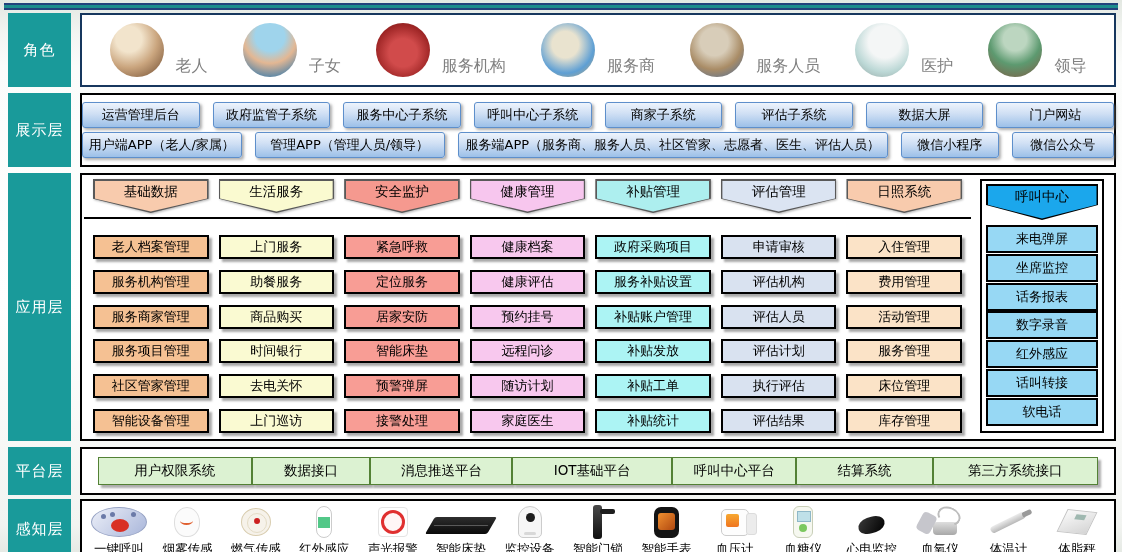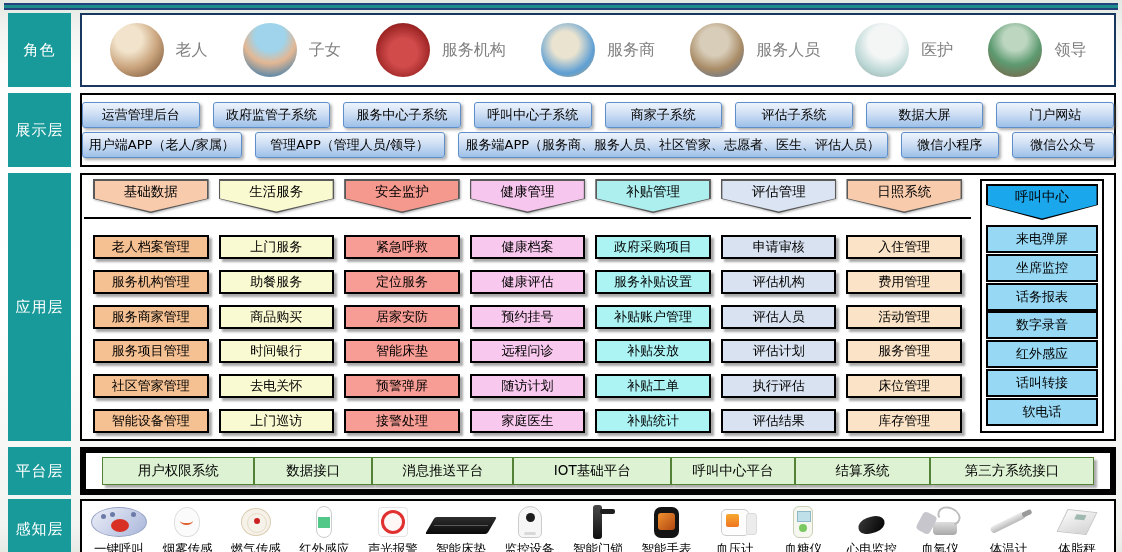--- a/index.html
+++ b/index.html
@@ -17,21 +17,21 @@
   .layer-label {
     width:63px; flex:0 0 63px; background:#199a9a; color:#fff;
     display:flex; align-items:center; justify-content:center;
     font-size:15px; letter-spacing:1px; margin-right:9px;
   }
   .row-content { flex:1; background:#fff; position:relative; }
 
   
   .roles-row { height:74px; }
   .roles-box { border:2px solid #17375e; display:flex; align-items:center; justify-content:space-around; padding:0 10px; }
-  .role { display:flex; align-items:center; gap:12px; }
+  .role { display:flex; align-items:flex-end; gap:12px; }
   .avatar { width:54px; height:54px; border-radius:50%; flex:0 0 54px; }
   .role:nth-child(1) .avatar { background:radial-gradient(circle at 35% 30%,#f2e4cc 0 25%,#caa57e 55%,#8a6647 85%); }
   .role:nth-child(2) .avatar { background:radial-gradient(circle at 50% 25%,#9fd4ec 0 30%,#e3b793 55%,#3f7dab 90%); }
   .role:nth-child(3) .avatar { background:radial-gradient(circle at 50% 55%,#d14b4b 0 35%,#9c2424 70%,#5e3c30 100%); }
   .role:nth-child(4) .avatar { background:radial-gradient(circle at 45% 40%,#e9e3cf 0 30%,#5e9fd4 65%,#caa86a 100%); }
   .role:nth-child(5) .avatar { background:radial-gradient(circle at 45% 35%,#d8cdb9 0 30%,#a98c66 60%,#4f6e99 95%); }
   .role:nth-child(6) .avatar { background:radial-gradient(circle at 55% 35%,#f4f6f6 0 35%,#bcd8d6 65%,#8e9f9c 100%); }
   .role:nth-child(7) .avatar { background:radial-gradient(circle at 50% 30%,#bcd6c0 0 25%,#5d9a70 55%,#7c6047 95%); }
   .role-label { color:#808080; font-size:16px; white-space:nowrap; }
 
@@ -75,21 +75,21 @@
   .cc-col .app-items { margin-top:5px; }
   .cc-col .app-item { height:28px; box-shadow:none; }
 
   .c0{--hf:#F8CBAD;--if:#F5C193} .c1{--hf:#FAFAD0;--if:#FAFAD2}
   .c2{--hf:#F5998F;--if:#F89D95} .c3{--hf:#F7C6EE;--if:#F8C8EE}
   .c4{--hf:#ADEFEF;--if:#ACF4F4} .c5{--hf:#DBE4F2;--if:#D9E2F0}
   .c6{--hf:#F8CBAD;--if:#FBE3C7} .c7{--hf:#1BA7EC;--if:#97D8F4}
 
   
   .platform-row { height:48px; margin-bottom:4px; }
-  .platform-box { border:6px solid #000000; display:flex; align-items:center; gap:0; padding:0 16px; }
+  .platform-box { border:2px solid #000000; display:flex; align-items:center; gap:0; padding:0 16px; }
   .plat-btn {
     height:28px; display:flex; align-items:center; justify-content:center;
     background:#dcf2d2; border:1.5px solid #538135;
     box-shadow:2.5px 2.5px 2px rgba(140,140,140,.7);
     font-size:13.5px; white-space:nowrap;
   }
   .platform-box > .plat-btn:nth-child(1){flex:1.3} .platform-box > .plat-btn:nth-child(2){flex:1.0}
   .platform-box > .plat-btn:nth-child(3){flex:1.2} .platform-box > .plat-btn:nth-child(4){flex:1.35}
   .platform-box > .plat-btn:nth-child(5){flex:1.05} .platform-box > .plat-btn:nth-child(6){flex:1.15}
   .platform-box > .plat-btn:nth-child(7){flex:1.4}

